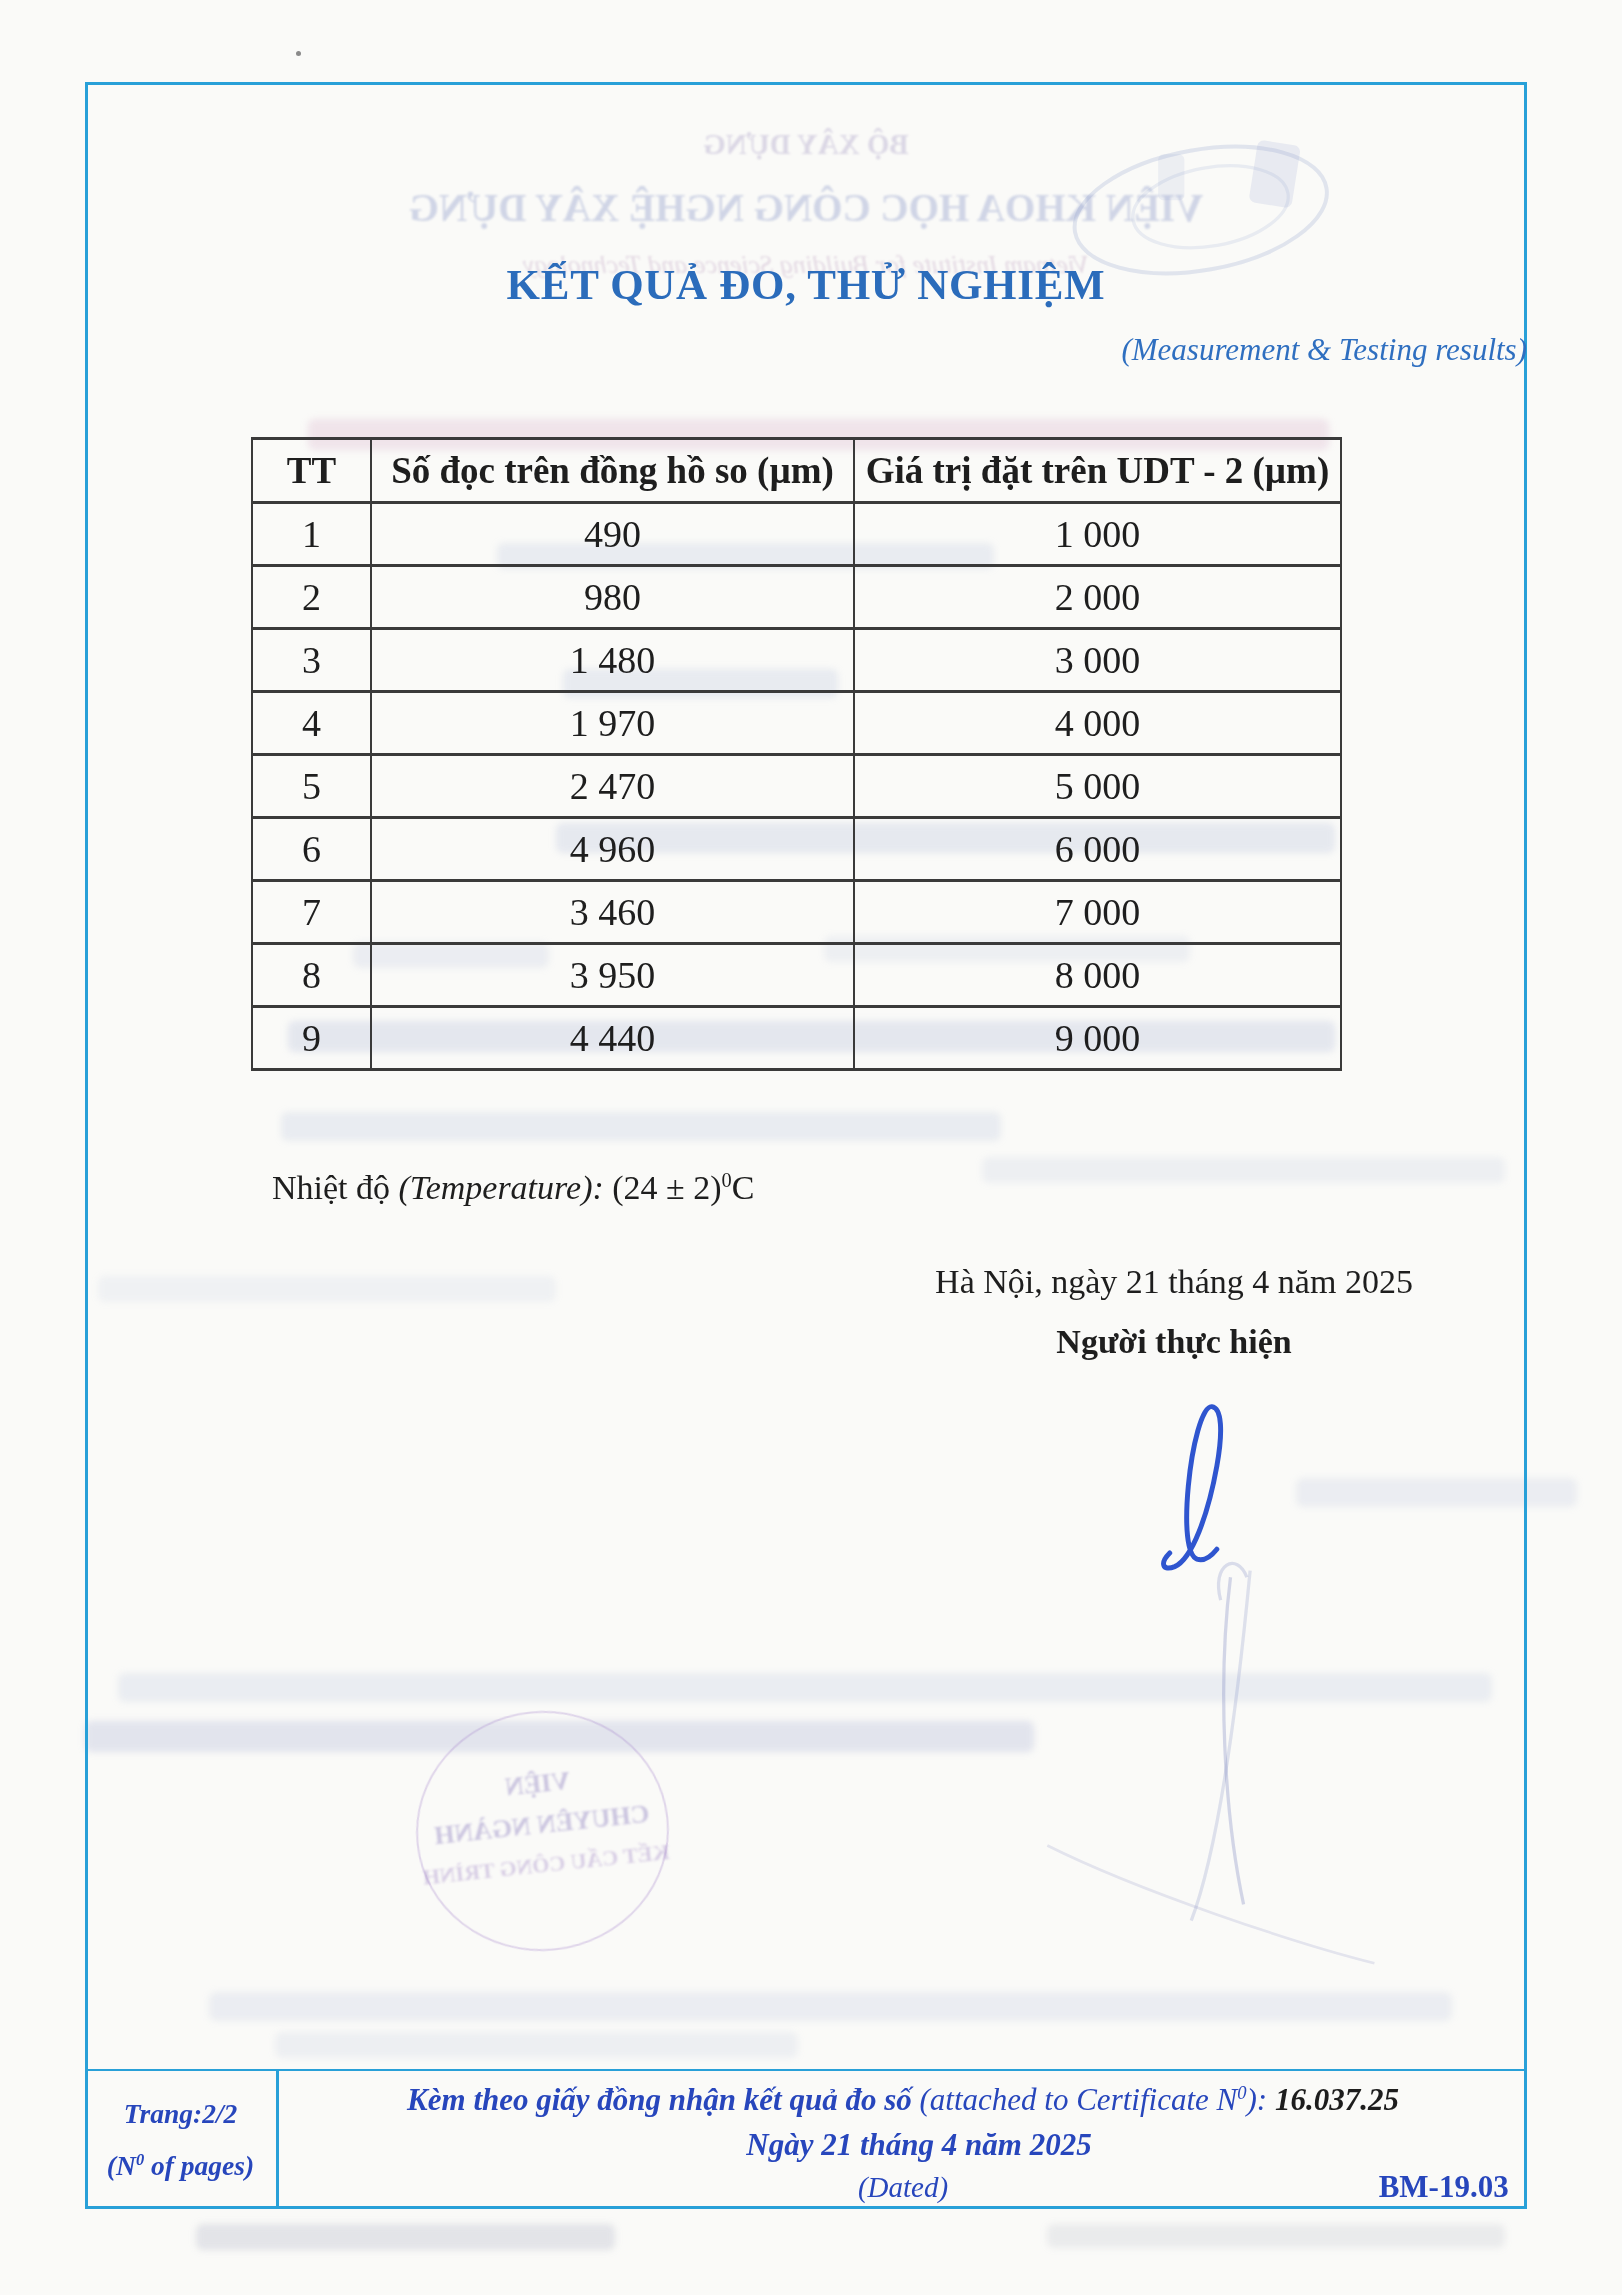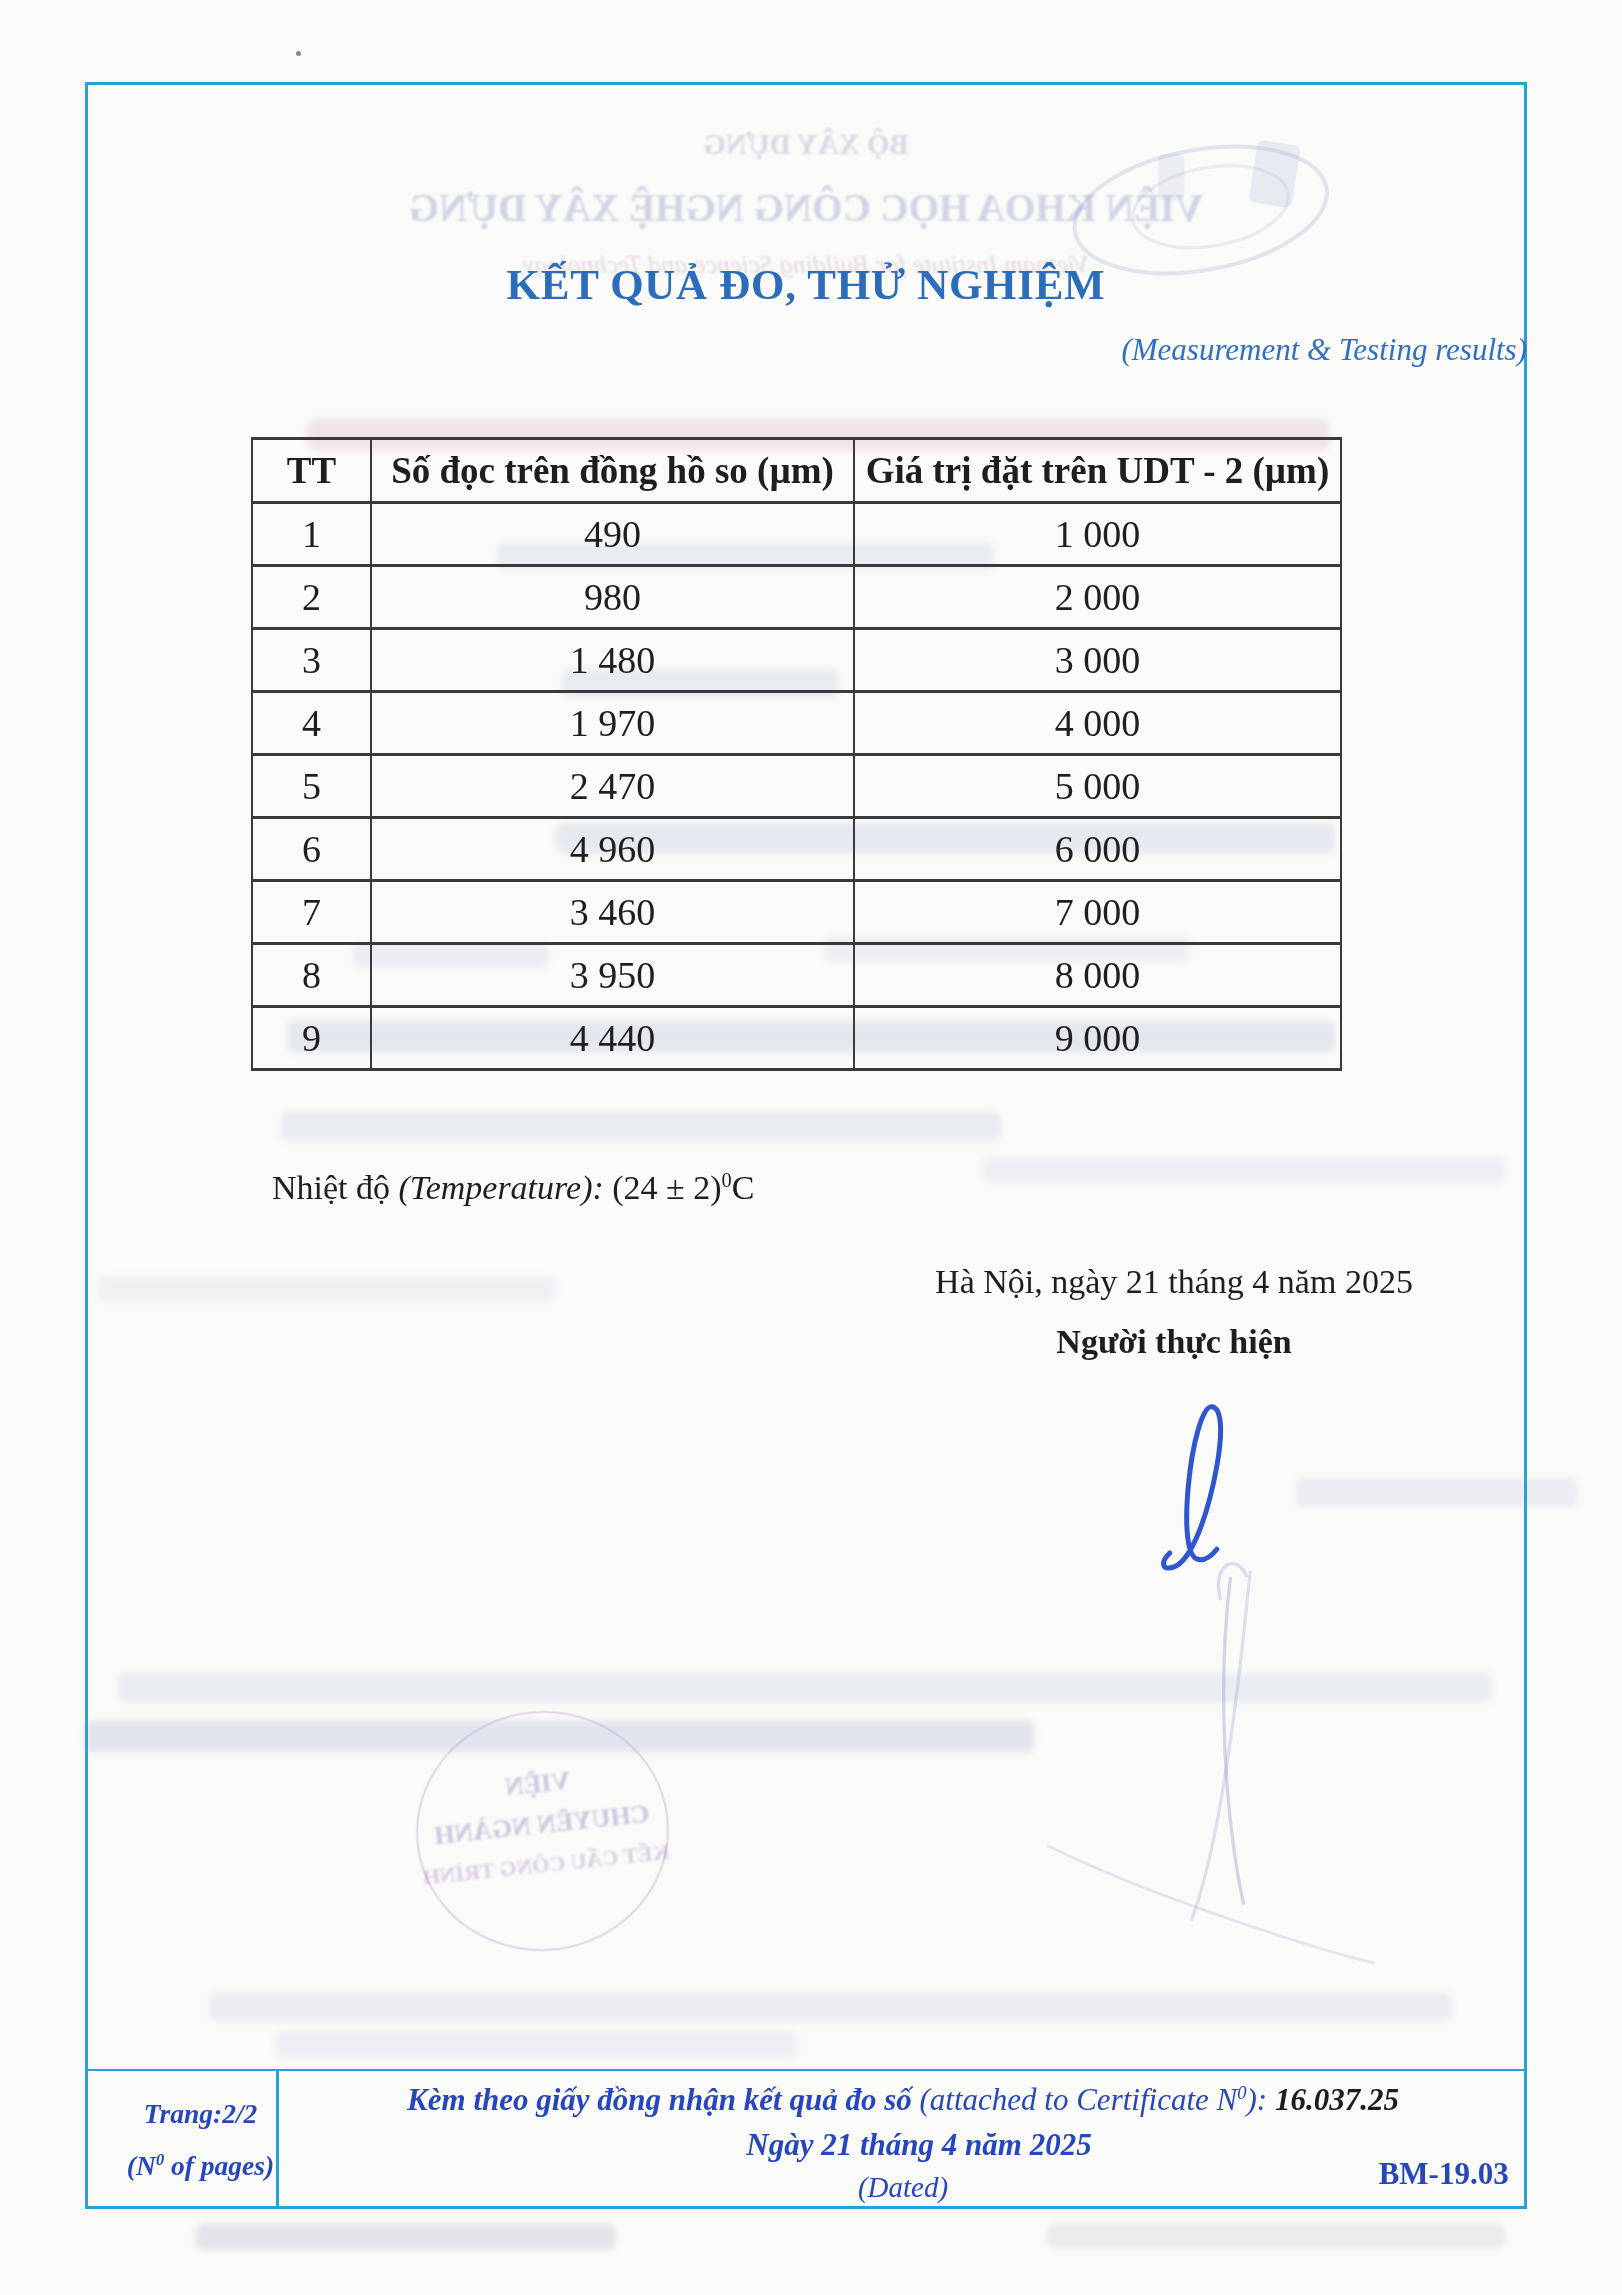--- a/index.html
+++ b/index.html
@@ -73,31 +73,31 @@
   .sig-name{position:absolute;left:0;top:296px;width:100%;text-align:center;font-size:35px;font-weight:bold;}
   
   .footer{
     position:absolute;left:85px;top:2069px;width:1442px;height:140px;
     box-sizing:border-box;border-top:2.6px solid #28a0d8;z-index:3;
   }
   .footer-divider{position:absolute;left:191px;top:0;bottom:0;width:2.6px;background:#28a0d8;}
   .footer-left{
     position:absolute;left:0;top:0;width:191px;height:100%;
     display:flex;flex-direction:column;justify-content:center;align-items:center;gap:20px;
-    color:#2746bc;font-weight:bold;font-style:italic;font-size:27.5px;white-space:nowrap;padding-left:20px;
+    color:#2746bc;font-weight:bold;font-style:italic;font-size:27.5px;white-space:nowrap;
   }
   .footer-center{position:absolute;left:194px;right:0;top:0;bottom:0;text-align:center;color:#2746bc;}
   .f-line1{margin-top:10.5px;font-size:31px;white-space:nowrap;}
   .f-line2{margin-top:9.2px;font-size:31px;font-weight:bold;font-style:italic;margin-left:32px;}
   .f-line3{margin-top:7.9px;font-size:29px;font-style:italic;}
   .f-bold-it{font-weight:bold;font-style:italic;}
   .f-it{font-style:italic;}
   .f-cert{font-weight:bold;font-style:italic;color:#1d1d1d;}
   .form-code{
-    position:absolute;right:18.3px;bottom:17px;
+    position:absolute;right:18.3px;bottom:4px;
     font-size:31px;font-weight:bold;color:#2746bc;
   }
 </style>
 </head>
 <body>
 
 <div class="page">
 
   <div class="bleed">
     <div class="bleed-text bt1">BỘ XÂY DỰNG</div>

